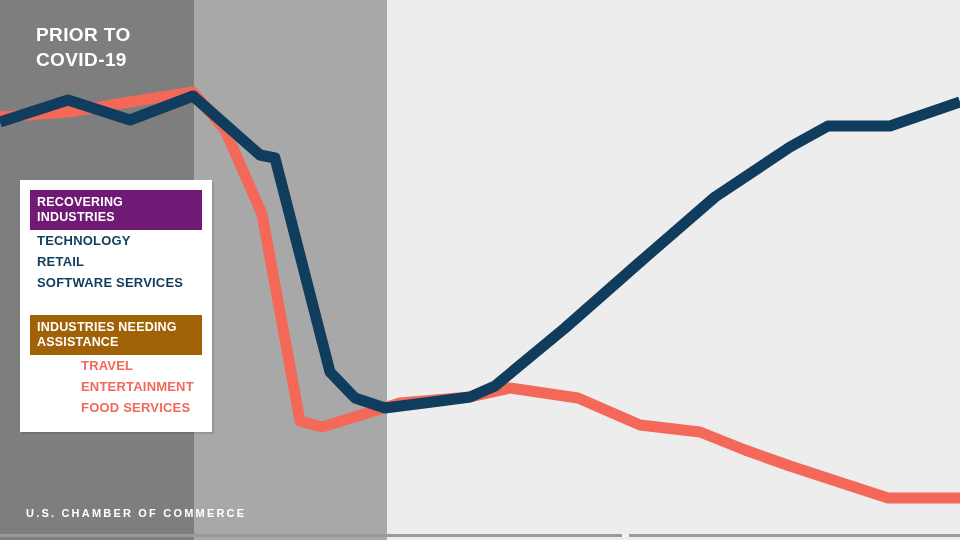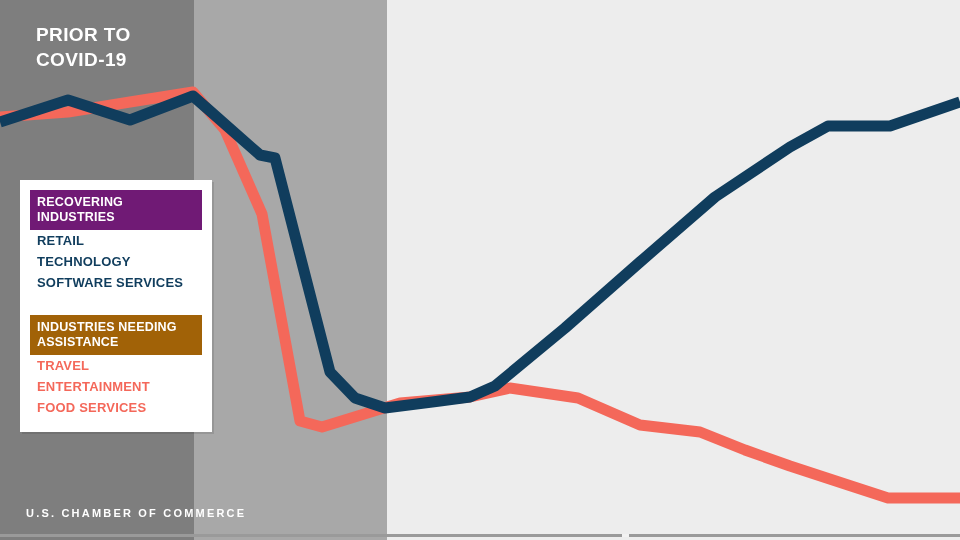--- a/index.html
+++ b/index.html
@@ -44,21 +44,21 @@
     text-transform:uppercase;white-space:pre-line;
   }
   #legend-header-recovering{background:#103D5D;}
   #legend-header-assistance{background:#F4685A;margin-top:0;}
   .legend-list{margin:0;padding:0;list-style:none;}
   .legend-list li{
     font-weight:bold;font-size:13px;line-height:21px;
     padding-left:7px;letter-spacing:.2px;text-transform:uppercase;
   }
   #legend-list-recovering li{color:#103D5D;}
-  #legend-list-assistance li{color:#F4685A;}
+  #legend-list-assistance li{color:#F4685A;margin-left:44px;}
   .legend-gap{height:22px;}
 
   #footer{
     position:absolute;left:26px;top:507px;
     color:#ffffff;font-weight:bold;font-size:11px;
     letter-spacing:2.2px;text-transform:uppercase;
   }
 
   #baseline{position:absolute;left:0;top:534px;width:960px;height:3px;background:#9a9a9a;}
   #baseline-notch{position:absolute;left:622px;top:534px;width:7px;height:3px;background:#f2f2f2;}
@@ -77,22 +77,22 @@
 
   <svg id="chart-svg" viewBox="0 0 960 540" preserveAspectRatio="none">
     <polyline id="series-assistance" fill="none" stroke="#F4685A" stroke-width="11" stroke-linejoin="round" stroke-linecap="butt" points="0,117 68,112 130,102 193,92 225,130 262,214 300,421 322,427 400,403 470,397 510,388 578,398 640,425 700,432 745,450 790,466 845,484 888,498 960,498"></polyline>
     <polyline id="series-recovering" fill="none" stroke="#103D5D" stroke-width="11" stroke-linejoin="round" stroke-linecap="butt" points="0,122 68,100 130,120 193,96 260,155 275,158 330,372 355,398 385,408 440,401 470,397 495,386 565,328 640,262 715,197 790,147 828,126 890,126 960,102"></polyline>
   </svg>
 
   <div id="legend">
     <div class="legend-header" id="legend-header-recovering" style="background: #701a75;">RECOVERING
 INDUSTRIES</div>
     <ul class="legend-list" id="legend-list-recovering">
+      <li style="color: rgb(16, 61, 93);">TECHNOLOGY</li>
       <li style="color: rgb(16, 61, 93);">RETAIL</li>
-      <li style="color: rgb(16, 61, 93);">TECHNOLOGY</li>
       <li style="color: rgb(16, 61, 93);">SOFTWARE SERVICES</li>
     </ul>
     <div class="legend-gap"></div>
     <div class="legend-header" id="legend-header-assistance" style="background: #a16207;">INDUSTRIES NEEDING
 ASSISTANCE</div>
     <ul class="legend-list" id="legend-list-assistance">
       <li style="color: rgb(244, 104, 90);">TRAVEL</li>
       <li style="color: rgb(244, 104, 90);">ENTERTAINMENT</li>
       <li style="color: rgb(244, 104, 90);">FOOD SERVICES</li>
     </ul>

